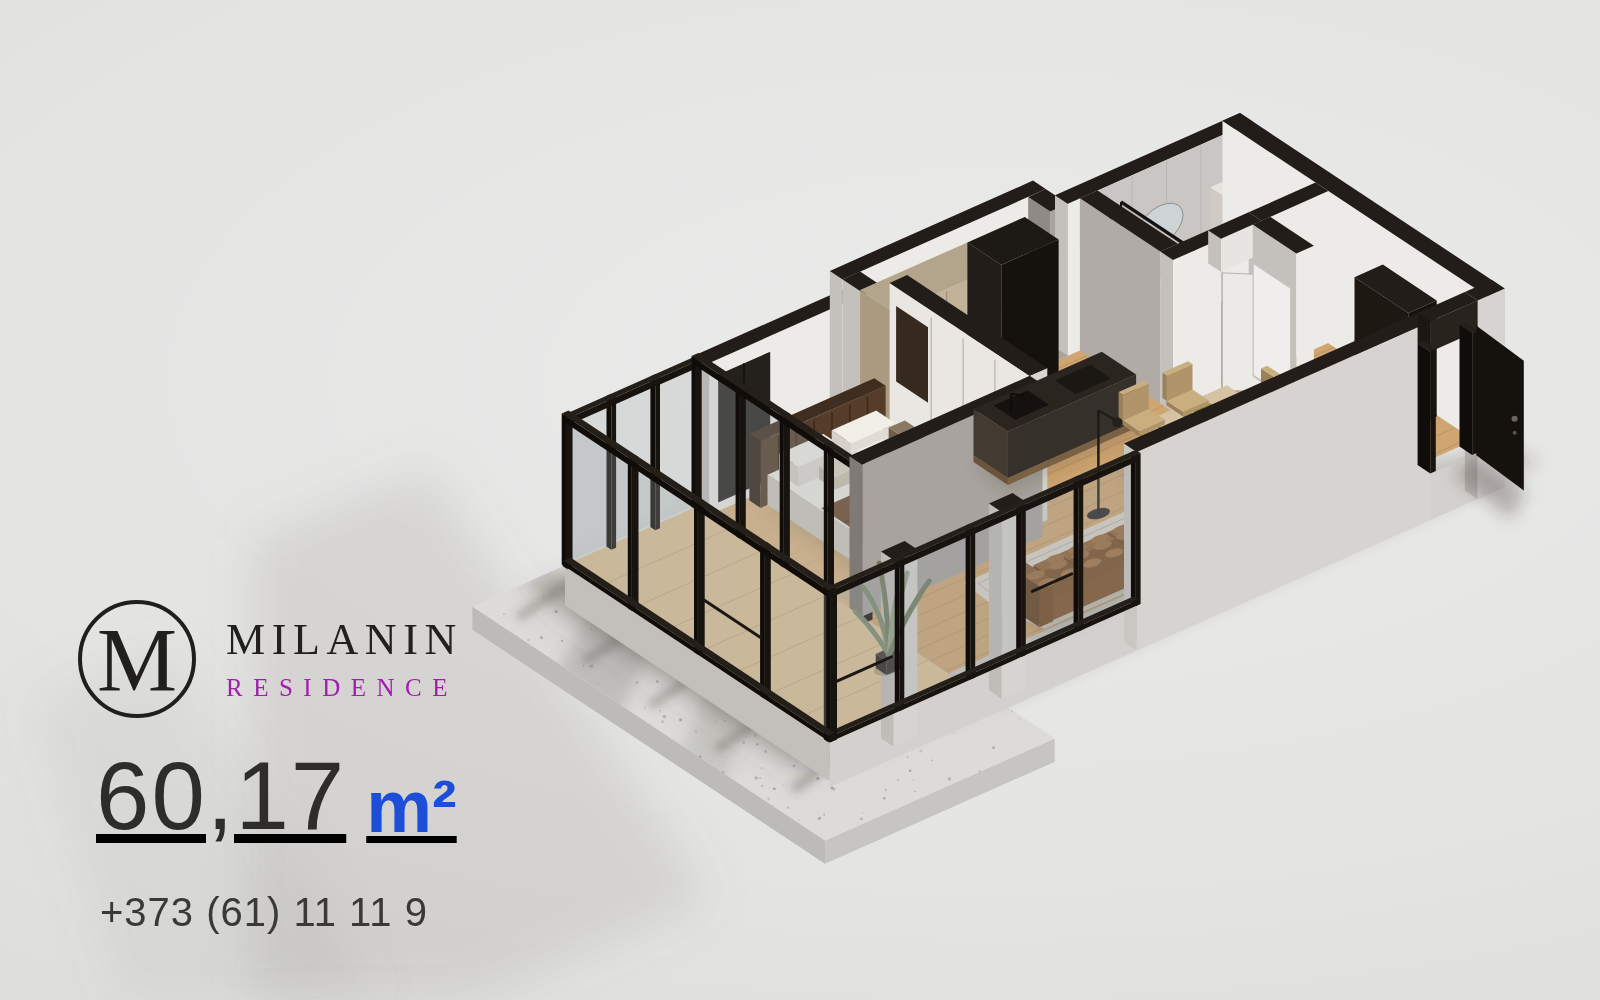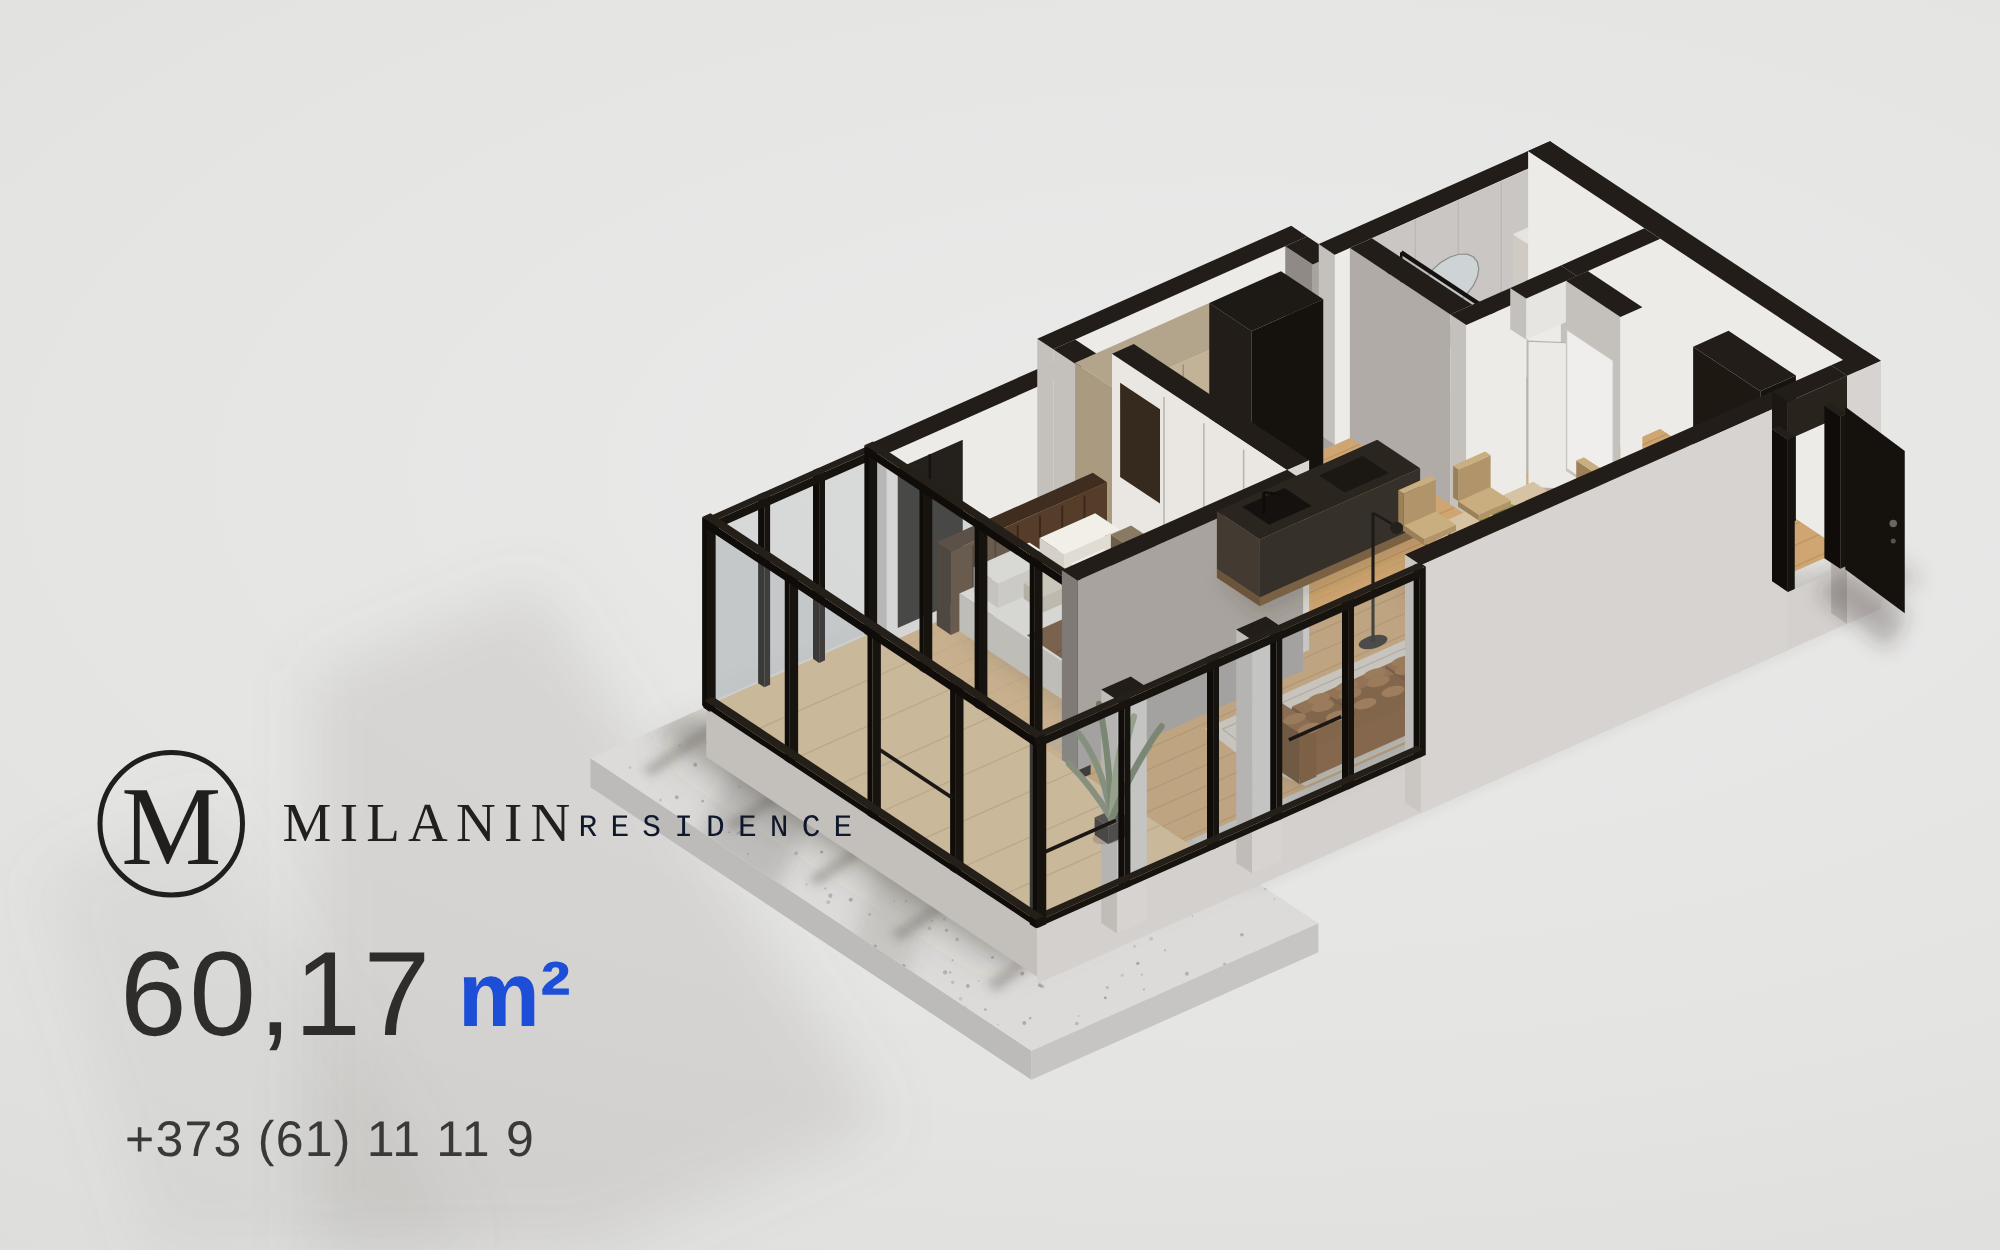--- a/index.html
+++ b/index.html
@@ -10,28 +10,28 @@
   }
   #bg-vignette{position:absolute;inset:0;
     background:radial-gradient(120% 90% at 62% 38%, rgba(255,255,255,0.25) 0%, rgba(0,0,0,0) 55%, rgba(0,0,0,0.045) 100%);
     pointer-events:none;}
   #scene{position:absolute;inset:0;}
   #scene svg{position:absolute;left:0;top:0;}
 
   .logo-row{position:absolute;left:74px;top:596px;display:flex;align-items:center;gap:26px;}
   .monogram{width:126px;height:126px;flex:0 0 auto;}
   .monogram text{font-family:"Liberation Serif","DejaVu Serif",serif;}
-  .brand-text{display:flex;flex-direction:row;}
+  .brand-text{display:flex;flex-direction:column;}
   .brand-name{
     font-family:"Liberation Serif","DejaVu Serif",serif;
     font-size:44px;letter-spacing:0.15em;color:#21201f;line-height:1;white-space:nowrap;}
   .brand-sub{
-    font-family:Liberation Mono, monospace;
-    font-size:25px;letter-spacing:0.42em;color:#0f172a;margin-top:13px;line-height:1;white-space:nowrap;}
-  .area-row{position:absolute;left:96px;top:748px;display:flex;align-items:center;}
+    font-family:Liberation Serif, serif;
+    font-size:25px;letter-spacing:0.42em;color:#a21caf;margin-top:13px;line-height:1;white-space:nowrap;}
+  .area-row{position:absolute;left:96px;top:748px;display:flex;align-items:flex-end;text-decoration:underline;}
   .area-value{font-size:96px;font-weight:100;color:#2e2d2c;letter-spacing:2px;line-height:1;}
   .area-unit{font-size:74px;font-weight:700;color:#1d4ed8;margin-left:20px;line-height:1;}
   .phone{position:absolute;left:100px;top:892px;font-size:40px;font-weight:300;
     color:#3a3938;letter-spacing:1px;line-height:1;white-space:nowrap;}
 </style>
 </head>
 <body>
 
 <div id="bg-vignette"></div>
 

